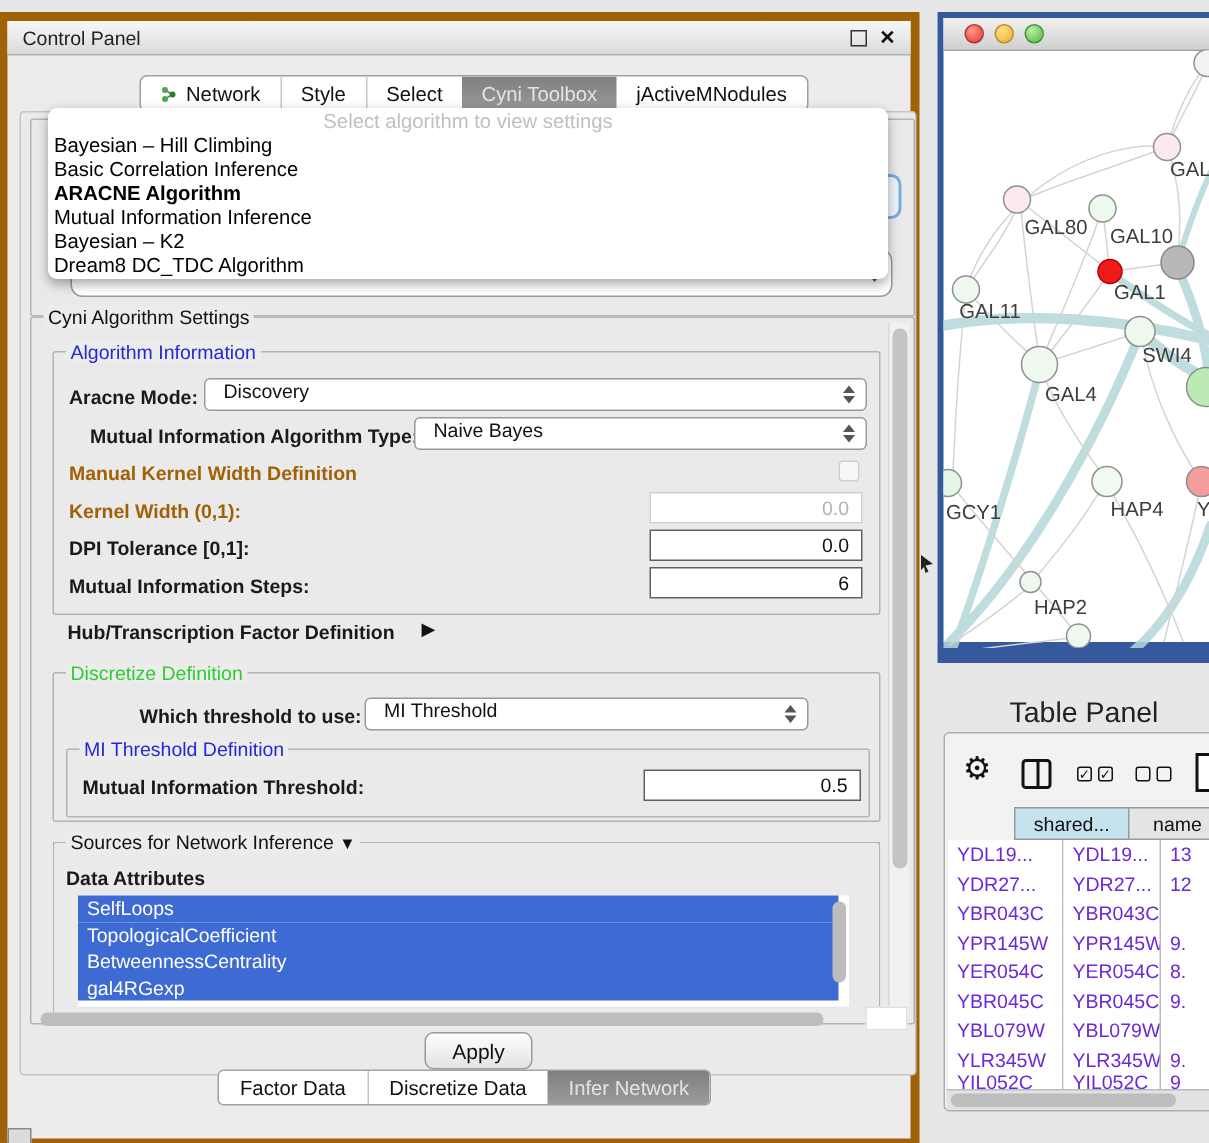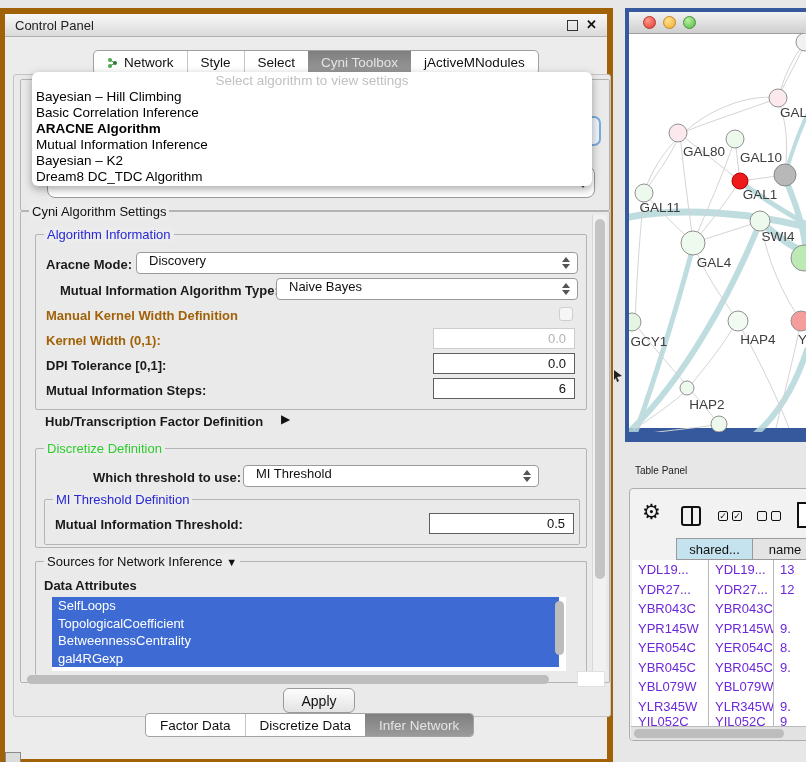--- a/index.html
+++ b/index.html
@@ -66,21 +66,21 @@
   
   .net-window{position:absolute;left:625px;top:8px;width:190px;height:424px;border:4px solid #35599c;background:#fff;box-sizing:border-box;}
   .net-titlebar{position:absolute;left:0;top:0;width:100%;height:21px;background:linear-gradient(#f2f2f2,#cfcfcf);border-bottom:1px solid #9e9e9e;}
   .light{position:absolute;top:4px;width:13px;height:13px;border-radius:50%;box-sizing:border-box;}
   .light.red{left:14px;background:radial-gradient(circle at 35% 30%,#ff9a8a,#e03a30);border:1px solid #b5322b;}
   .light.yellow{left:34px;background:radial-gradient(circle at 35% 30%,#ffe08a,#efad2f);border:1px solid #c08a27;}
   .light.green{left:54px;background:radial-gradient(circle at 35% 30%,#b9f0a2,#53b940);border:1px solid #47933a;}
   .net-footer{position:absolute;left:625px;top:432px;width:190px;height:10px;background:#35599c;}
   .netcanvas{position:absolute;left:629px;top:33px;}
   
-  .tp-title{position:absolute;left:635px;top:465px;font-size:10px;color:#222;}
+  .tp-title{position:absolute;left:673px;top:465px;font-size:19px;color:#222;}
   .tp-window{position:absolute;left:629px;top:488px;width:185px;height:253px;background:#f2f2f2;
              border:1px solid #adadad;border-radius:4px;box-sizing:border-box;}
   .tp-icon{position:absolute;color:#111;}
   .gear{left:642px;top:500px;font-size:21px;}
   .colicon{left:681px;top:506px;width:20px;height:20px;border:2px solid #111;border-radius:3px;box-sizing:border-box;}
   .colicon i{position:absolute;left:8px;top:0;width:2px;height:16px;background:#111;display:block;}
   .cbpair{display:flex;gap:4px;}
   .cb{width:10px;height:10px;border:1.5px solid #111;border-radius:2px;box-sizing:border-box;
       font-size:9px;line-height:8px;text-align:center;color:#111;}
   .docicon{left:797px;top:502px;width:16px;height:26px;border:2px solid #111;background:#fff;box-sizing:border-box;}

